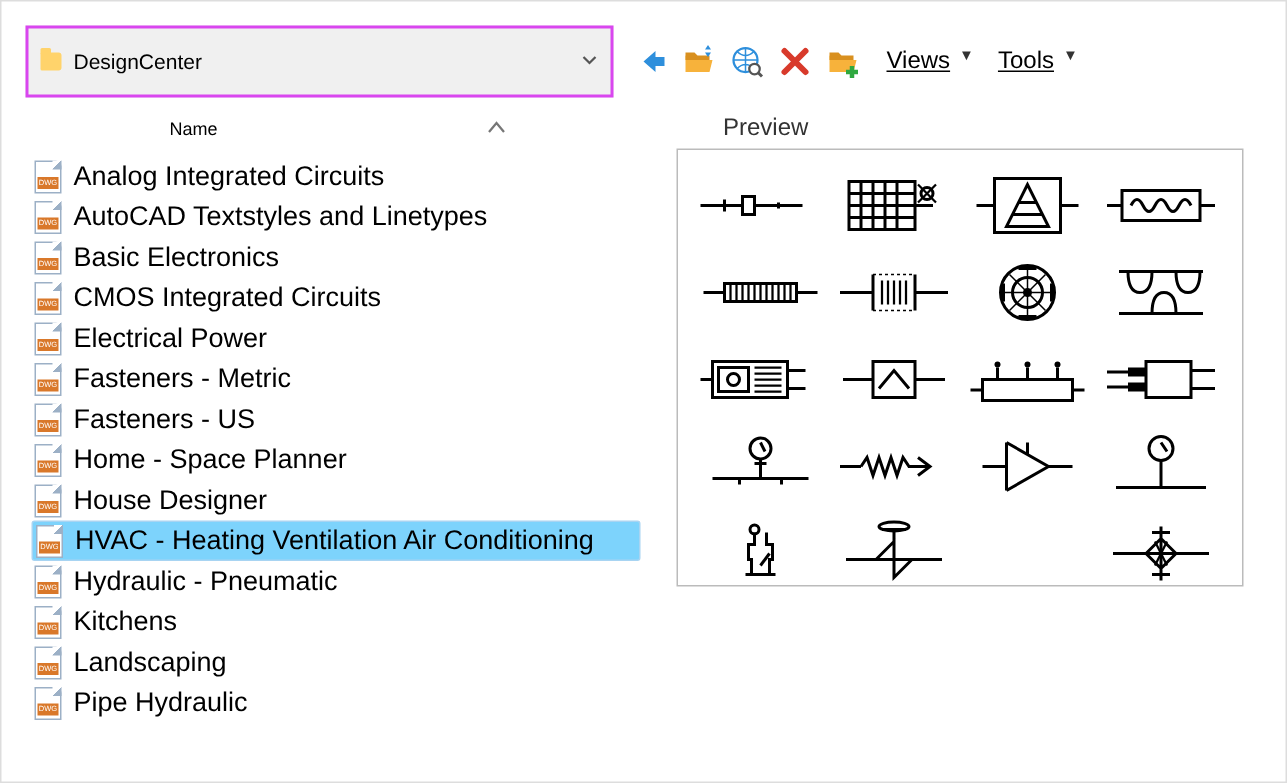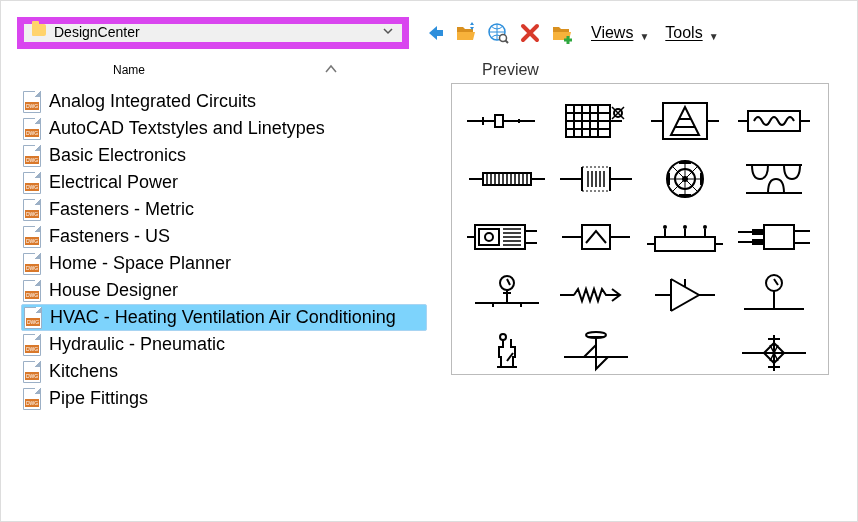--- a/index.html
+++ b/index.html
@@ -14,24 +14,25 @@
   }
   .app { padding: 12px; }
   .toolbar {
     display: flex;
     align-items: center;
     gap: 8px;
     padding: 4px 4px 8px 4px;
   }
   .dropdown {
     display: flex;
+    align-items: center;
     width: 392px;
-    height: 32px;
+    height: 48px;
     background: #f0f0f0;
-    border: 7px solid #d946ef;
+    border: 2px solid #d946ef;
     padding: 0 8px;
     gap: 8px;
     cursor: pointer;
   }
   .dropdown .chevron {
     margin-left: auto;
     color: #555;
   }
   .folder-icon {
     width: 14px;
@@ -46,21 +47,21 @@
     top: -3px;
     left: 0;
     width: 7px;
     height: 4px;
     background: #ffd36b;
     border-radius: 1px 1px 0 0;
   }
   .tool-icons { display: flex; align-items: center; gap: 10px; margin-left: 6px; }
   .tool-icon { width: 22px; height: 22px; display: flex; align-items: center; justify-content: center; cursor: pointer; }
   .menus { display: flex; align-items: center; gap: 6px; margin-left: 10px; }
-  .menu-item { display: flex; align-items: flex-end; gap: 6px; cursor: pointer; font-size: 16px; }
+  .menu-item { display: flex; align-items: flex-start; gap: 6px; cursor: pointer; font-size: 16px; }
   .menu-item span.label { text-decoration: underline; text-decoration-color: #000; text-underline-offset: 2px; }
   .menu-item .tri { font-size: 10px; color: #333; }
   .main { display: flex; }
   .left {
     width: 420px;
     padding: 4px 6px 0 8px;
   }
   .col-header {
     display: flex;
     border-bottom: 1px solid transparent;
@@ -212,20 +213,24 @@
           <div class="row">
             <span class="dwg-icon"></span>
             <span>AutoCAD Textstyles and Linetypes</span>
           </div>
           <div class="row">
             <span class="dwg-icon"></span>
             <span>Basic Electronics</span>
           </div>
           <div class="row">
             <span class="dwg-icon"></span>
+            <span>CMOS Integrated Circuits</span>
+          </div>
+          <div class="row">
+            <span class="dwg-icon"></span>
             <span>Electrical Power</span>
           </div>
           <div class="row">
             <span class="dwg-icon"></span>
             <span>Fasteners - Metric</span>
           </div>
           <div class="row">
             <span class="dwg-icon"></span>
             <span>Fasteners - US</span>
           </div>
@@ -244,21 +249,25 @@
           <div class="row">
             <span class="dwg-icon"></span>
             <span>Hydraulic - Pneumatic</span>
           </div>
           <div class="row">
             <span class="dwg-icon"></span>
             <span>Kitchens</span>
           </div>
           <div class="row">
             <span class="dwg-icon"></span>
-            <span>Pipe Fittings</span>
+            <span>Landscaping</span>
+          </div>
+          <div class="row">
+            <span class="dwg-icon"></span>
+            <span>Pipe Hydraulic</span>
           </div>
         </div>
     </div>
     <div class="right">
       <div class="preview-label">Preview</div>
       <div class="preview-box">
 
         <div class="thumb">
             <svg viewBox="0 0 88 52">
               <path d="M4 26 L20 26 M20 22 L20 30 M20 26 L32 26 M32 20 L40 20 L40 32 L32 32 Z M40 26 L56 26 M56 24 L56 28 M56 26 L72 26" stroke="#000" stroke-width="2" fill="none"></path>

